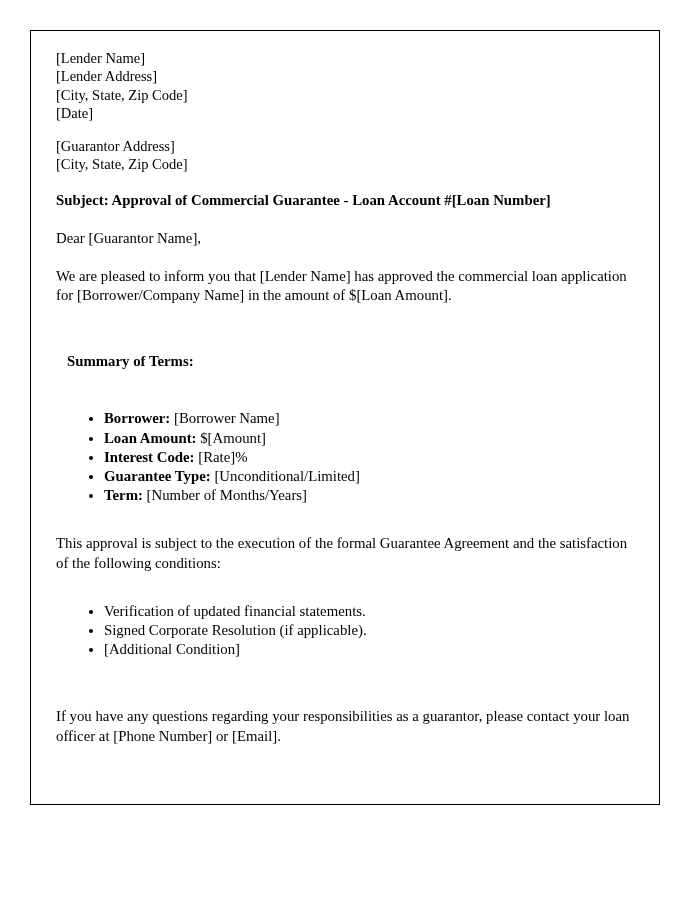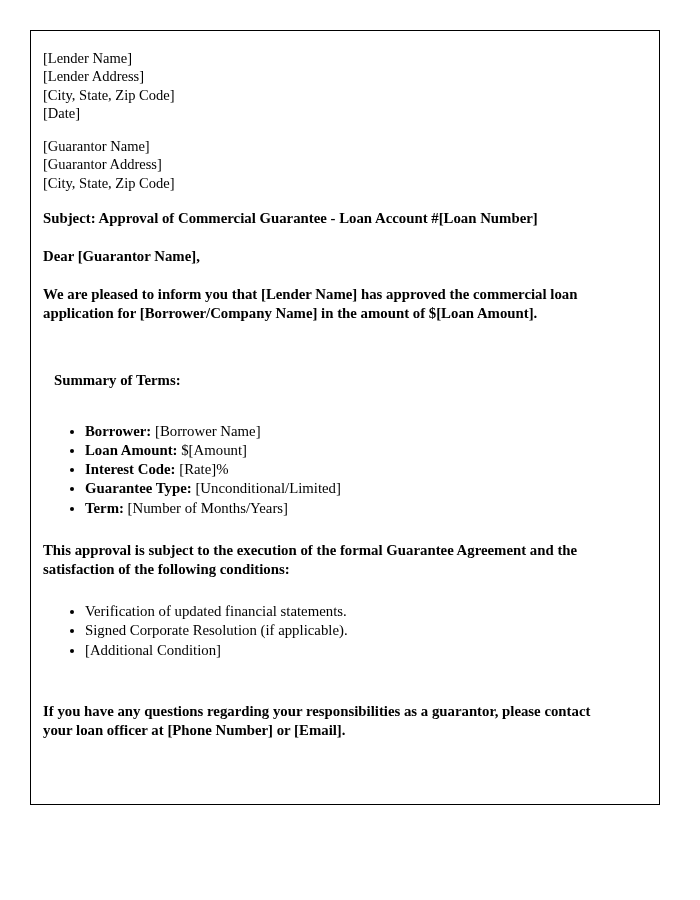--- a/index.html
+++ b/index.html
@@ -27,21 +27,21 @@
     width: 630px;
     height: 775px;
     border: 1px solid #000000;
     border-top: 1px solid #000000;
     box-sizing: border-box;
     background: #ffffff;
     overflow: hidden;
   }
   .content {
     position: absolute;
-    left: 12px;
+    left: 25px;
     top: 18px;
     width: 580px;
   }
   .block {
     font-size: 14.5px;
     line-height: 18.3px;
   }
   .block div {
     white-space: pre;
   }
@@ -50,32 +50,31 @@
   .subject {
     font-weight: bold;
     font-size: 14.8px;
     line-height: 19px;
     font-family: Liberation Serif, serif;
   }
   p.para {
     margin: 0;
     font-size: 14.8px;
     line-height: 19.2px;
-    font-weight: bold;
   }
   .gap { height: 19px; }
   .gap-small { height: 17px; }
   h3.section {
     margin: 11px;
     font-size: 14.8px;
     font-weight: bold;
     line-height: 19px;
   }
   ul.terms, ul.conds {
-    margin: 4px;
+    margin: 10px;
     padding-left: 38px;
     font-size: 14.8px;
     line-height: 19.2px;
   }
   ul.terms li, ul.conds li {
     margin: 0;
     padding: 0;
   }
   ul.terms li::marker, ul.conds li::marker {
     font-size: 15px;
@@ -92,21 +91,20 @@
       <div class="block">
         <div>[Lender Name]</div>
         <div>[Lender Address]</div>
         <div>[City, State, Zip Code]</div>
         <div>[Date]</div>
       </div>
 
       <div class="spacer-sm"></div>
 
       <div class="block">
-        <div>[Guarantor Name]</div>
         <div>[Guarantor Address]</div>
         <div>[City, State, Zip Code]</div>
       </div>
 
       <div class="spacer-md"></div>
 
       <div class="subject">Subject: Approval of Commercial Guarantee - Loan Account #[Loan Number]</div>
 
       <div class="gap"></div>
 

